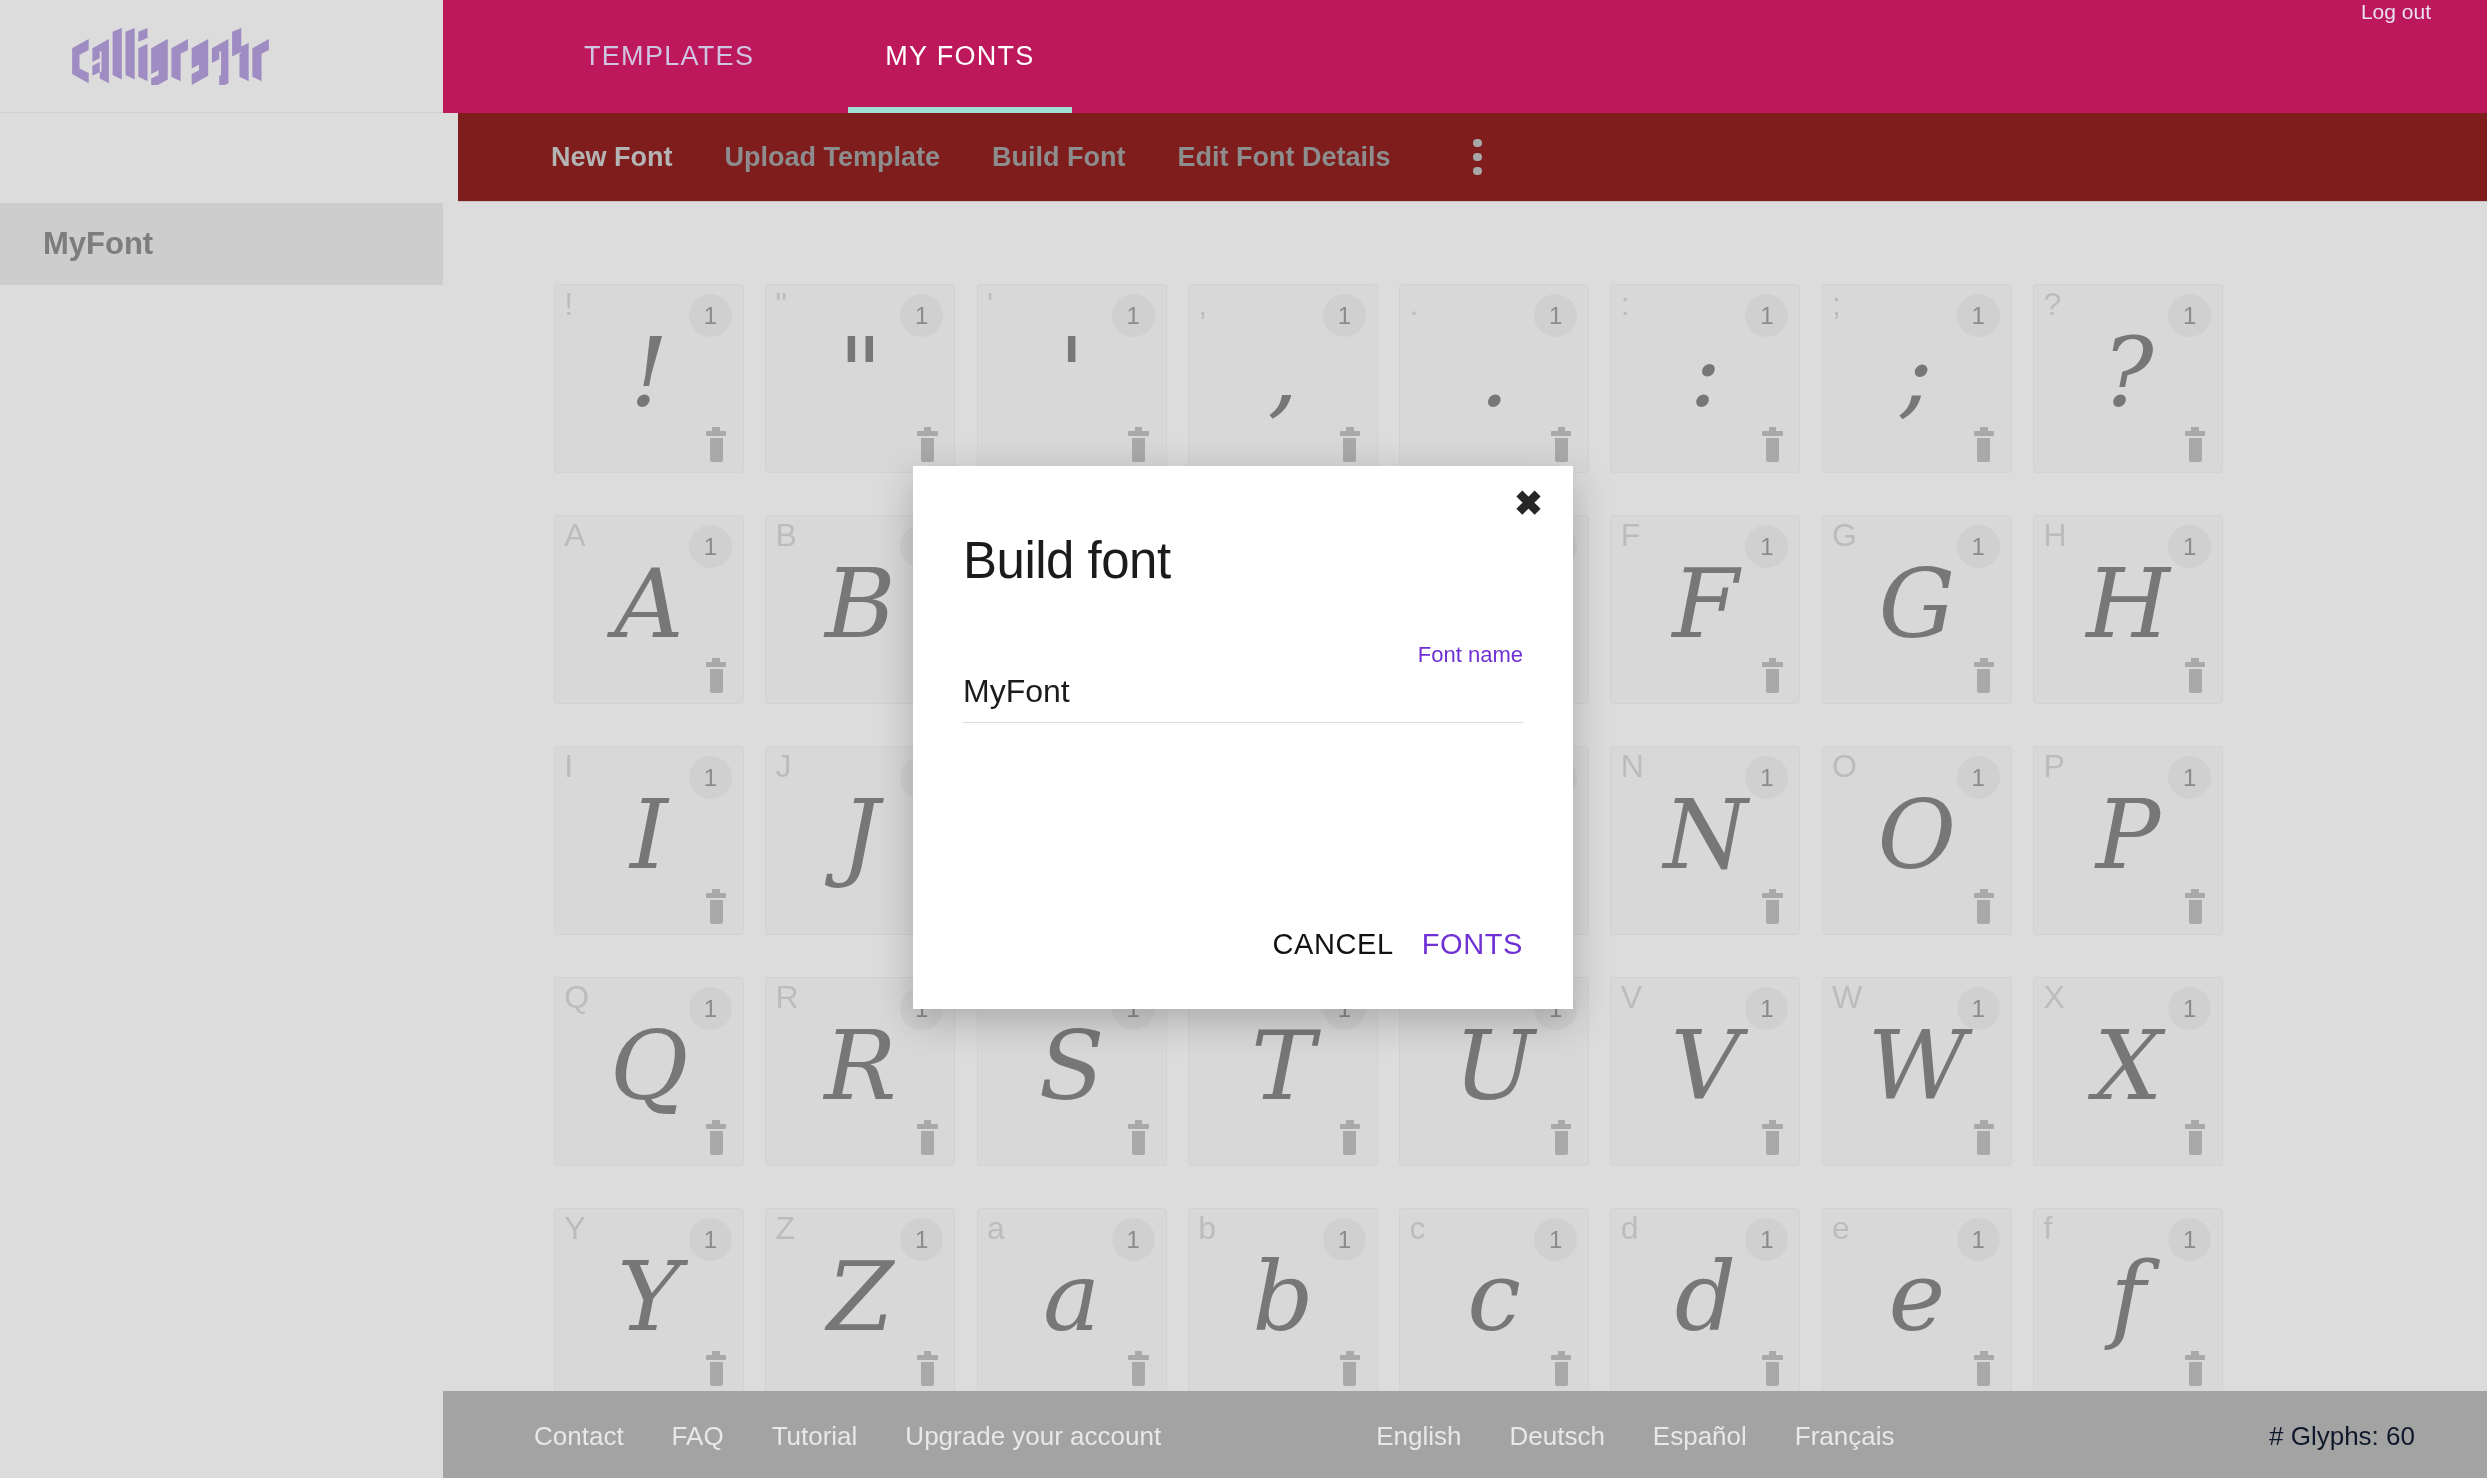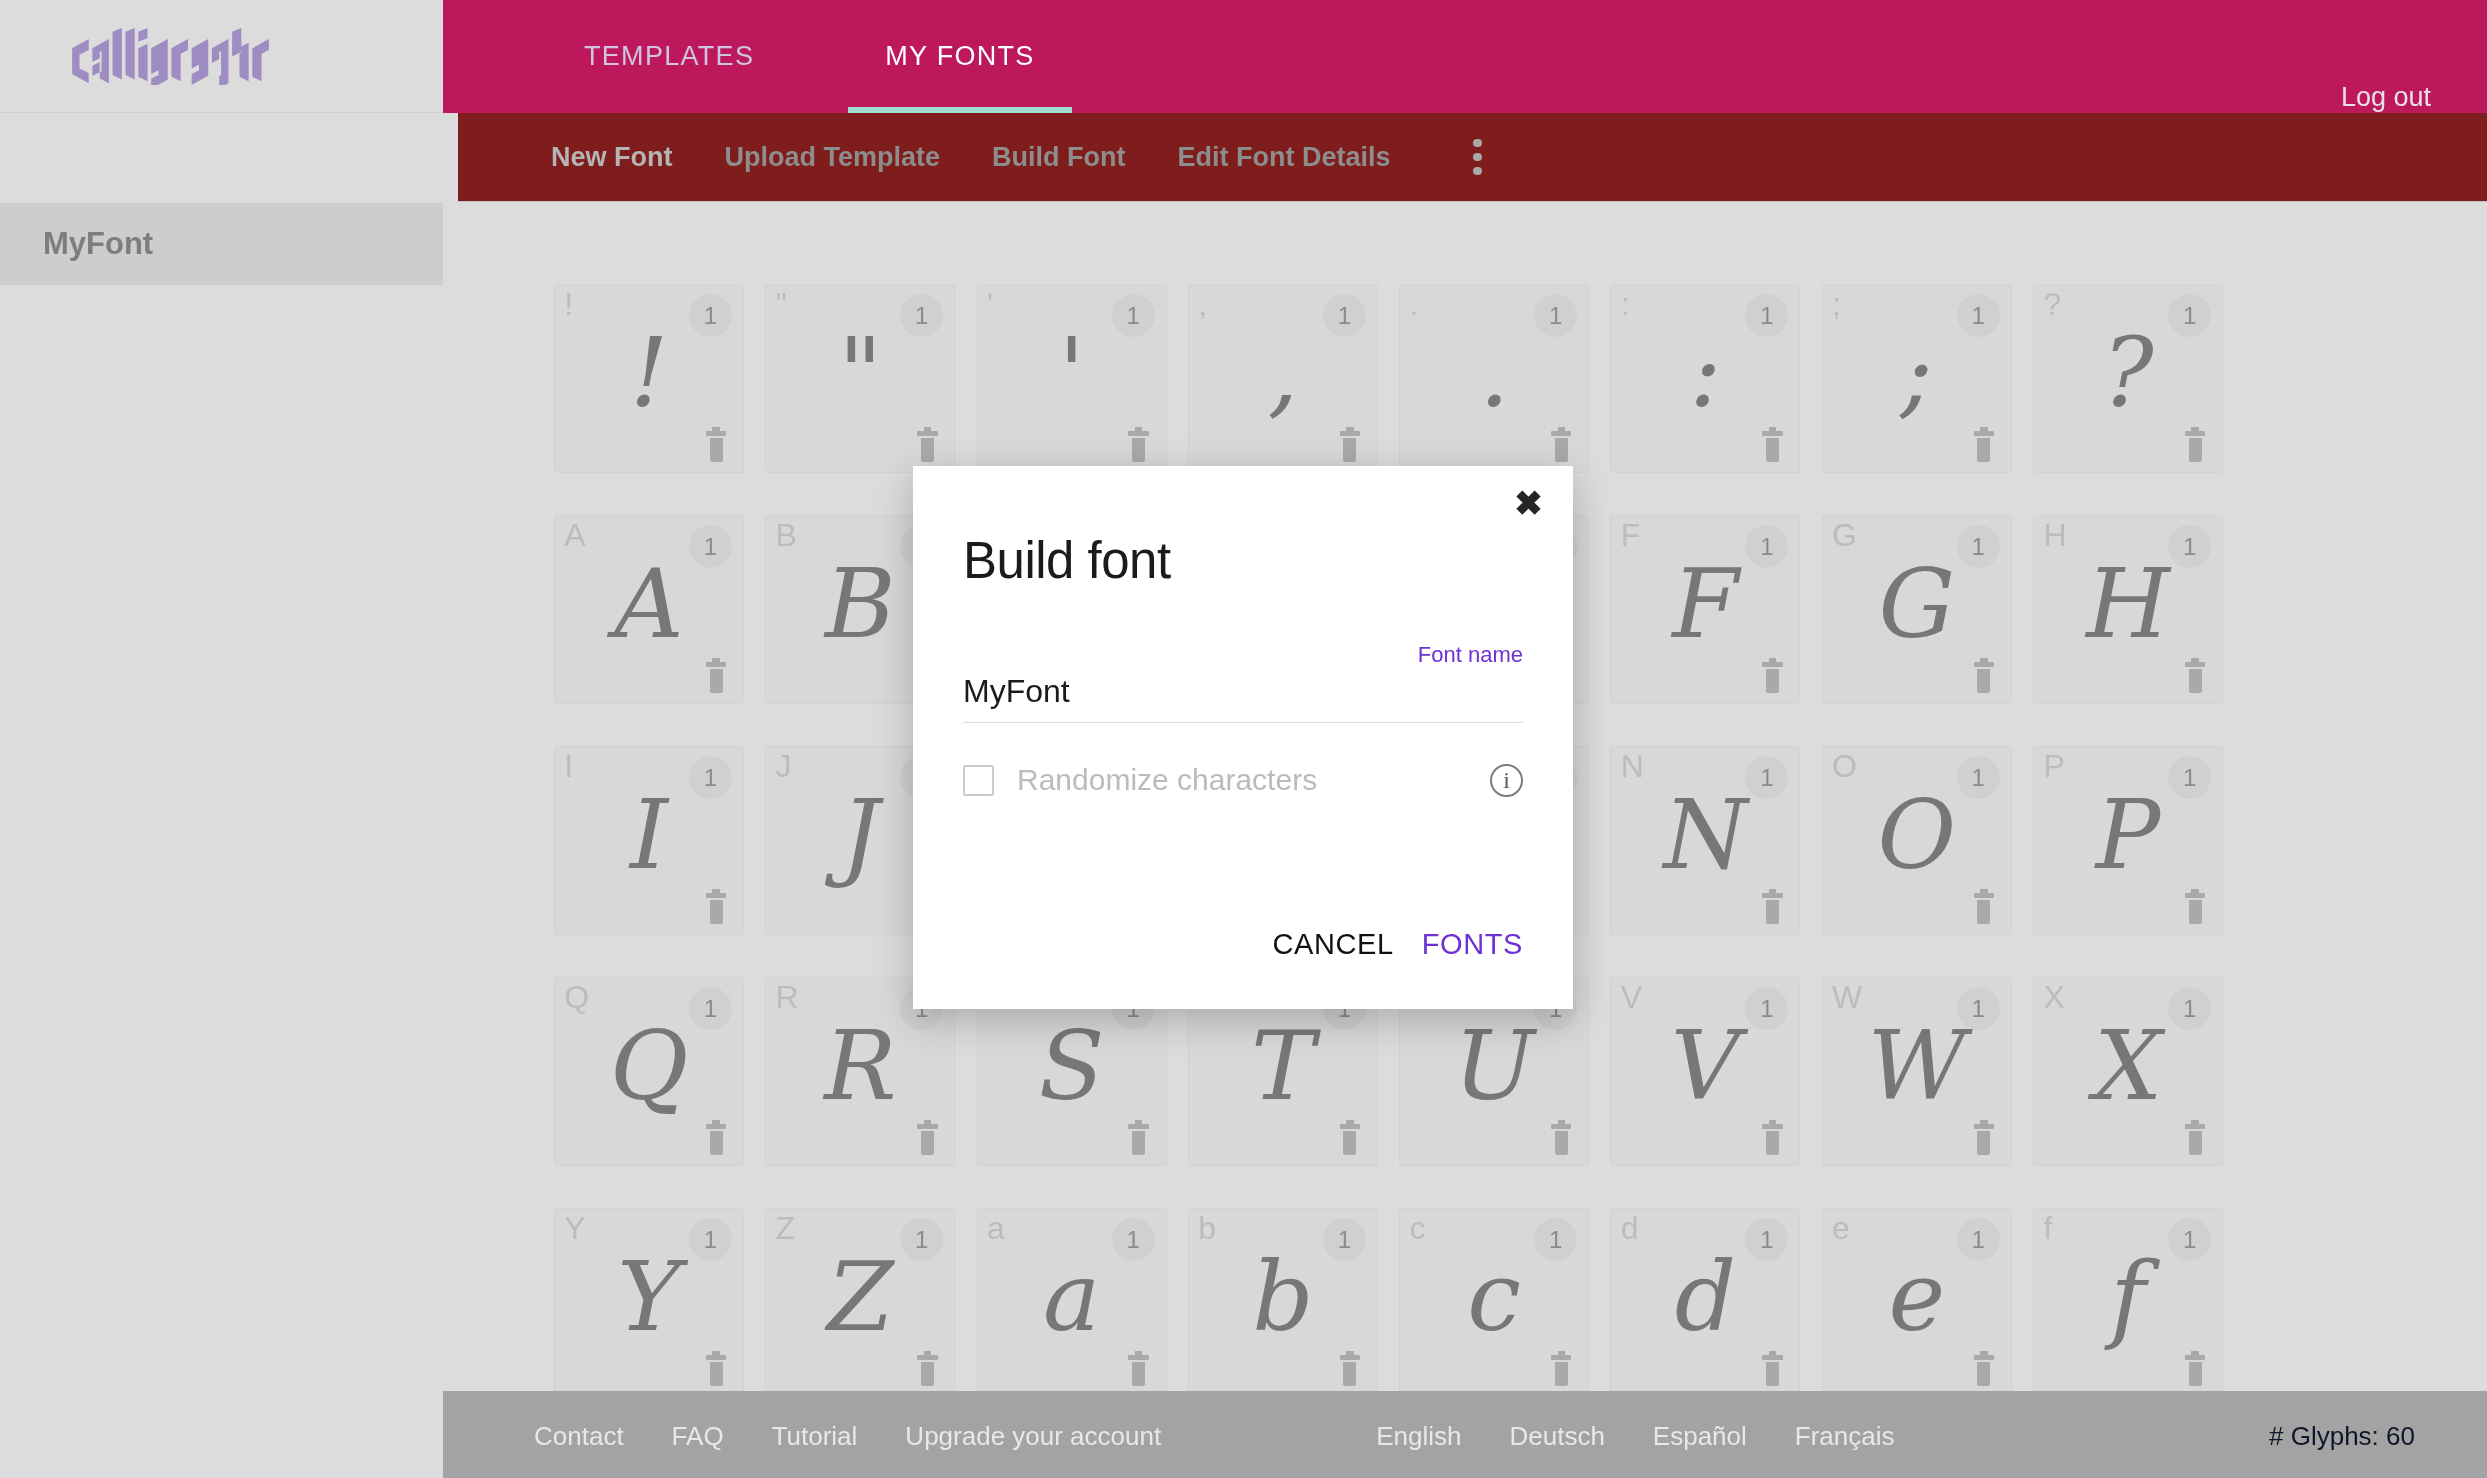--- a/index.html
+++ b/index.html
@@ -42,22 +42,22 @@
   }
   .nav-tab.active { color: #ffffff; }
   .nav-tab.active::after {
     content: ""; position: absolute; left: 0; right: 0; bottom: 0;
     height: 5.6px; background: #9fdfd4;
   }
   .nav-tab-templates { margin-left: 104px; }
   .nav-tab-myfonts { margin-left: 57px; justify-content: center; }
   .logout {
     position: absolute; right: 56px; top: 0; height: 113px;
-    display: flex; align-items: flex-end;
-    font-size: 27px; color: #e6e0f0; cursor: pointer; user-select: none;
+    display: flex; align-items: flex-start;
+    font-size: 21px; color: #e6e0f0; cursor: pointer; user-select: none;
   }
 
   
   .toolbar {
     position: absolute; top: 113px; left: 458px;
     width: 2044px; height: 89px;
     background: #7f1d1d;
     display: flex; align-items: center;
     border-bottom: 0.9px solid #c4c4c4;
   }
@@ -692,27 +692,20 @@
 
   <div class="modal">
     <div class="modal-close">✖</div>
     <div class="modal-title">Build font</div>
 
     <div class="field-wrap">
       <span class="field-label">Font name</span>
       <div class="field-value" placeholder="Font name">MyFont</div>
     </div>
 
-    <div class="check-row">
-      <div class="check-box"></div>
-      <div class="check-label">Randomize characters</div>
-      <div class="info-icon">
-        <span>i</span>
-      </div>
-    </div>
 
     <div class="modal-actions">
       <button class="btn btn-cancel">CANCEL</button>
       <button class="btn btn-build">FONTS</button>
     </div>
   </div>
 
 </div>
 
 

